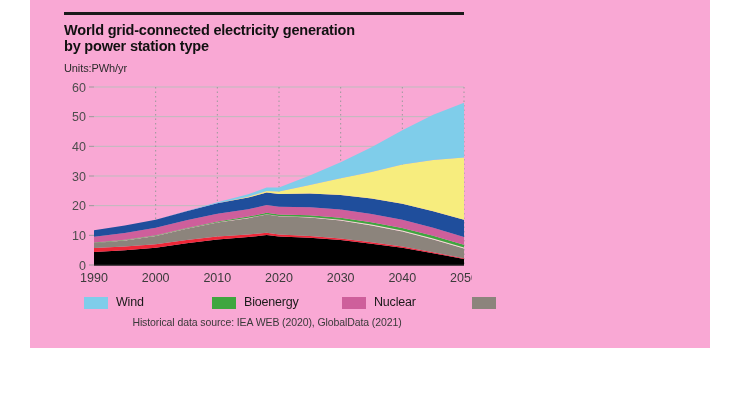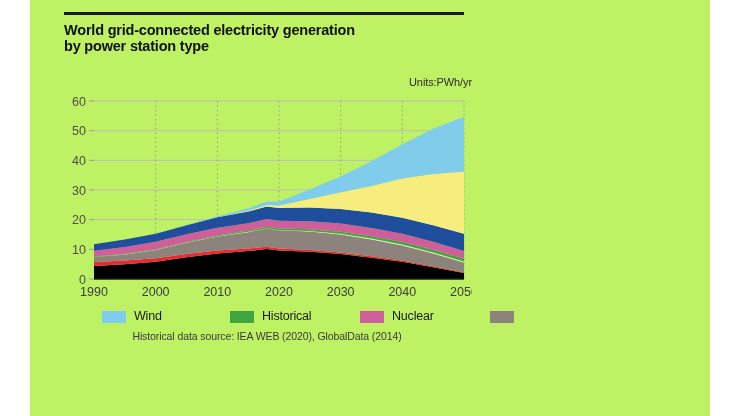--- a/index.html
+++ b/index.html
@@ -12,22 +12,22 @@
     width: 740px;
     height: 416px;
     font-family: "Liberation Sans", sans-serif;
     color: #1a1a1a;
     overflow: hidden;
   }
   #figure {
     position: absolute;
     left: 0; top: 0;
     width: 740px;
-    height: 416px;
-    background: #bef264;
+    height: 348px;
+    background: #f9a8d4;
   }
   .side-band {
     position: absolute;
     top: 0;
     width: 30px;
     height: 416px;
     background: #ffffff;
   }
   .side-band.left { left: 0; }
   .side-band.right { right: 0; }
@@ -51,23 +51,22 @@
     font-weight: bold;
     line-height: 16px;
     letter-spacing: -0.2px;
     margin: 0 0 0 2px;
     color: #111111;
     white-space: pre-line;
   }
   .units-label {
     font-size: 11px;
     color: #2b2b2b;
-    margin: 22px 0 0 2px;
+    margin: 8px 0 0 2px;
     letter-spacing: -0.1px;
-    text-align: right;
   }
 
   #plot-wrap {
     position: relative;
     margin-top: 5px;
     width: 410px;
     height: 212px;
   }
   svg.plot {
     display: block;
@@ -78,21 +77,21 @@
     fill: #4d4d4d;
     font-family: "Liberation Sans", sans-serif;
   }
   .xtick-text {
     font-size: 12.5px;
     fill: #3b3b3b;
     font-family: "Liberation Sans", sans-serif;
   }
 
   #legend {
-    margin: 4px 0 0 40px;
+    margin: 4px 0 0 22px;
     width: 390px;
     display: grid;
     grid-template-columns: 128px 130px 130px;
     grid-auto-rows: 15px;
     grid-auto-flow: column;
     row-gap: 2px;
   }
   .legend-item {
     display: flex;
     align-items: center;
@@ -194,27 +193,27 @@
       </svg>
     </div>
 
     <div id="legend">
         <div class="legend-item">
           <span class="legend-swatch" style="background: rgb(127, 205, 234);"></span>
           <span class="legend-label">Wind</span>
         </div>
         <div class="legend-item">
           <span class="legend-swatch" style="background: rgb(63, 166, 63);"></span>
-          <span class="legend-label">Historical</span>
+          <span class="legend-label">Bioenergy</span>
         </div>
         <div class="legend-item">
           <span class="legend-swatch" style="background: rgb(206, 95, 155);"></span>
           <span class="legend-label">Nuclear</span>
         </div>
         <div class="legend-item">
           <span class="legend-swatch" style="background: rgb(140, 132, 124);"></span>
         </div>
       </div>
 
-    <div class="source-note">Historical data source: IEA WEB (2020), GlobalData (2014)</div>
+    <div class="source-note">Historical data source: IEA WEB (2020), GlobalData (2021)</div>
 
   </div>
 </div>
 
 </body></html>

